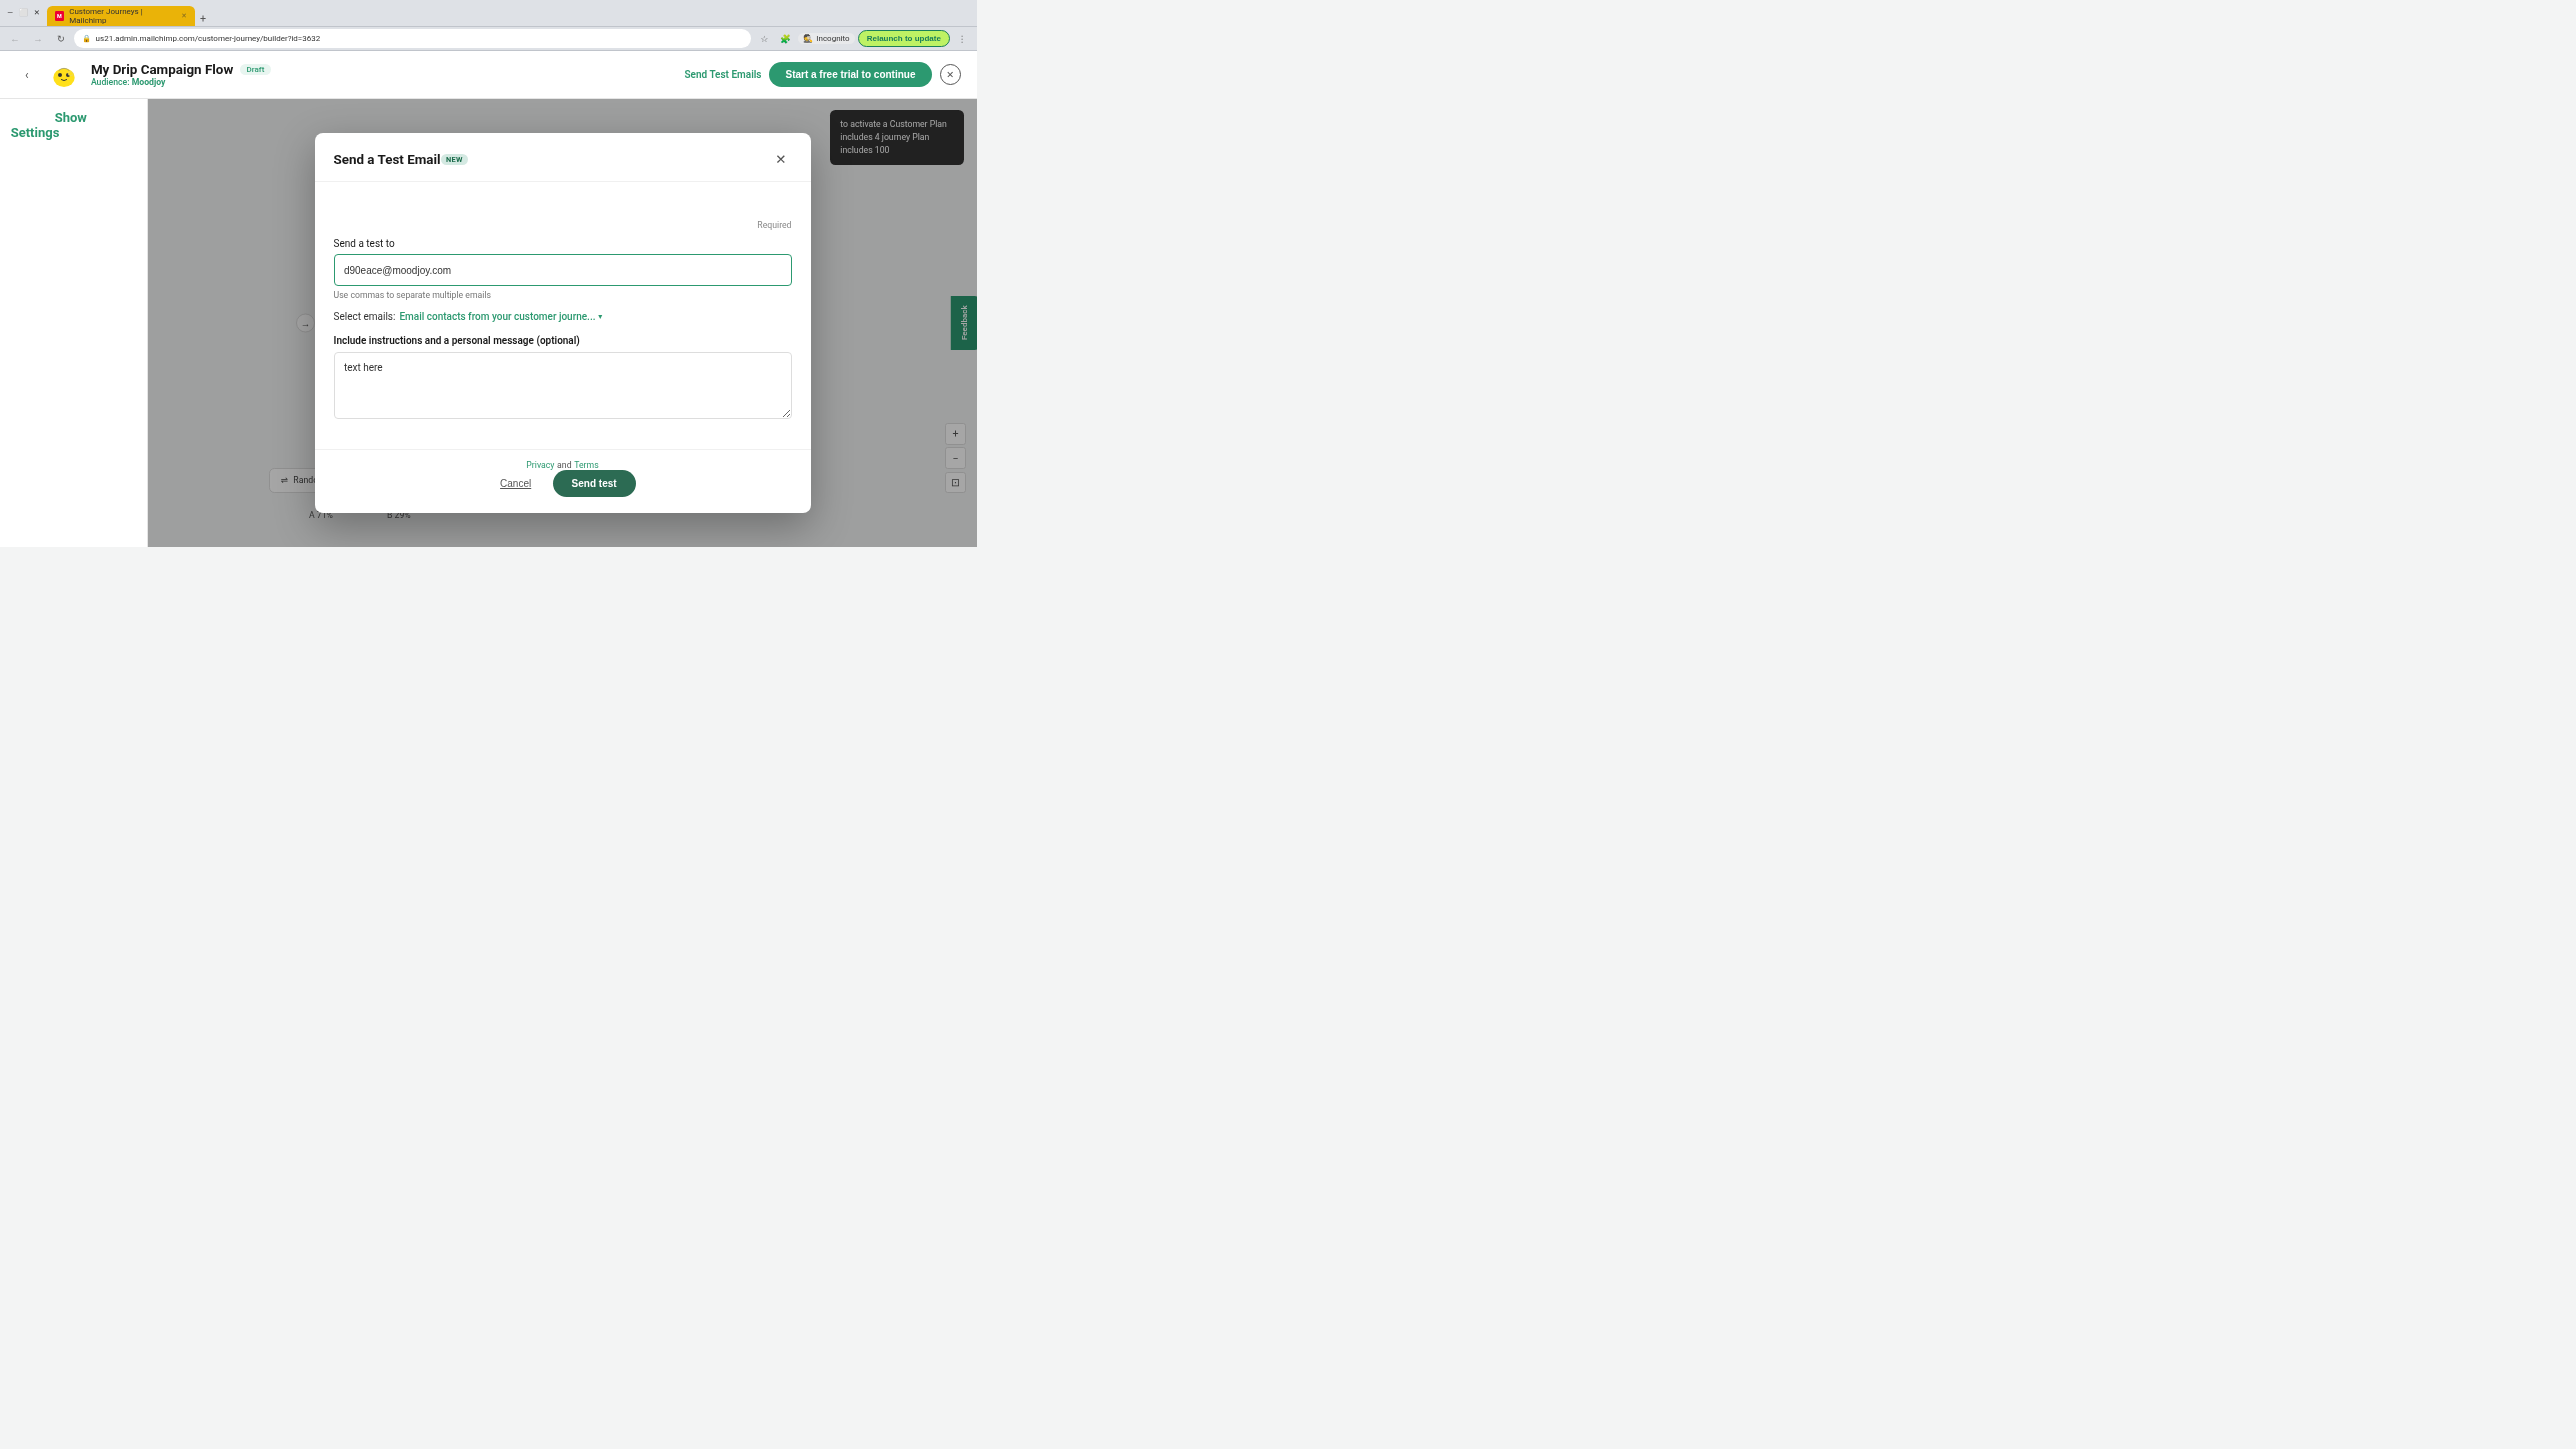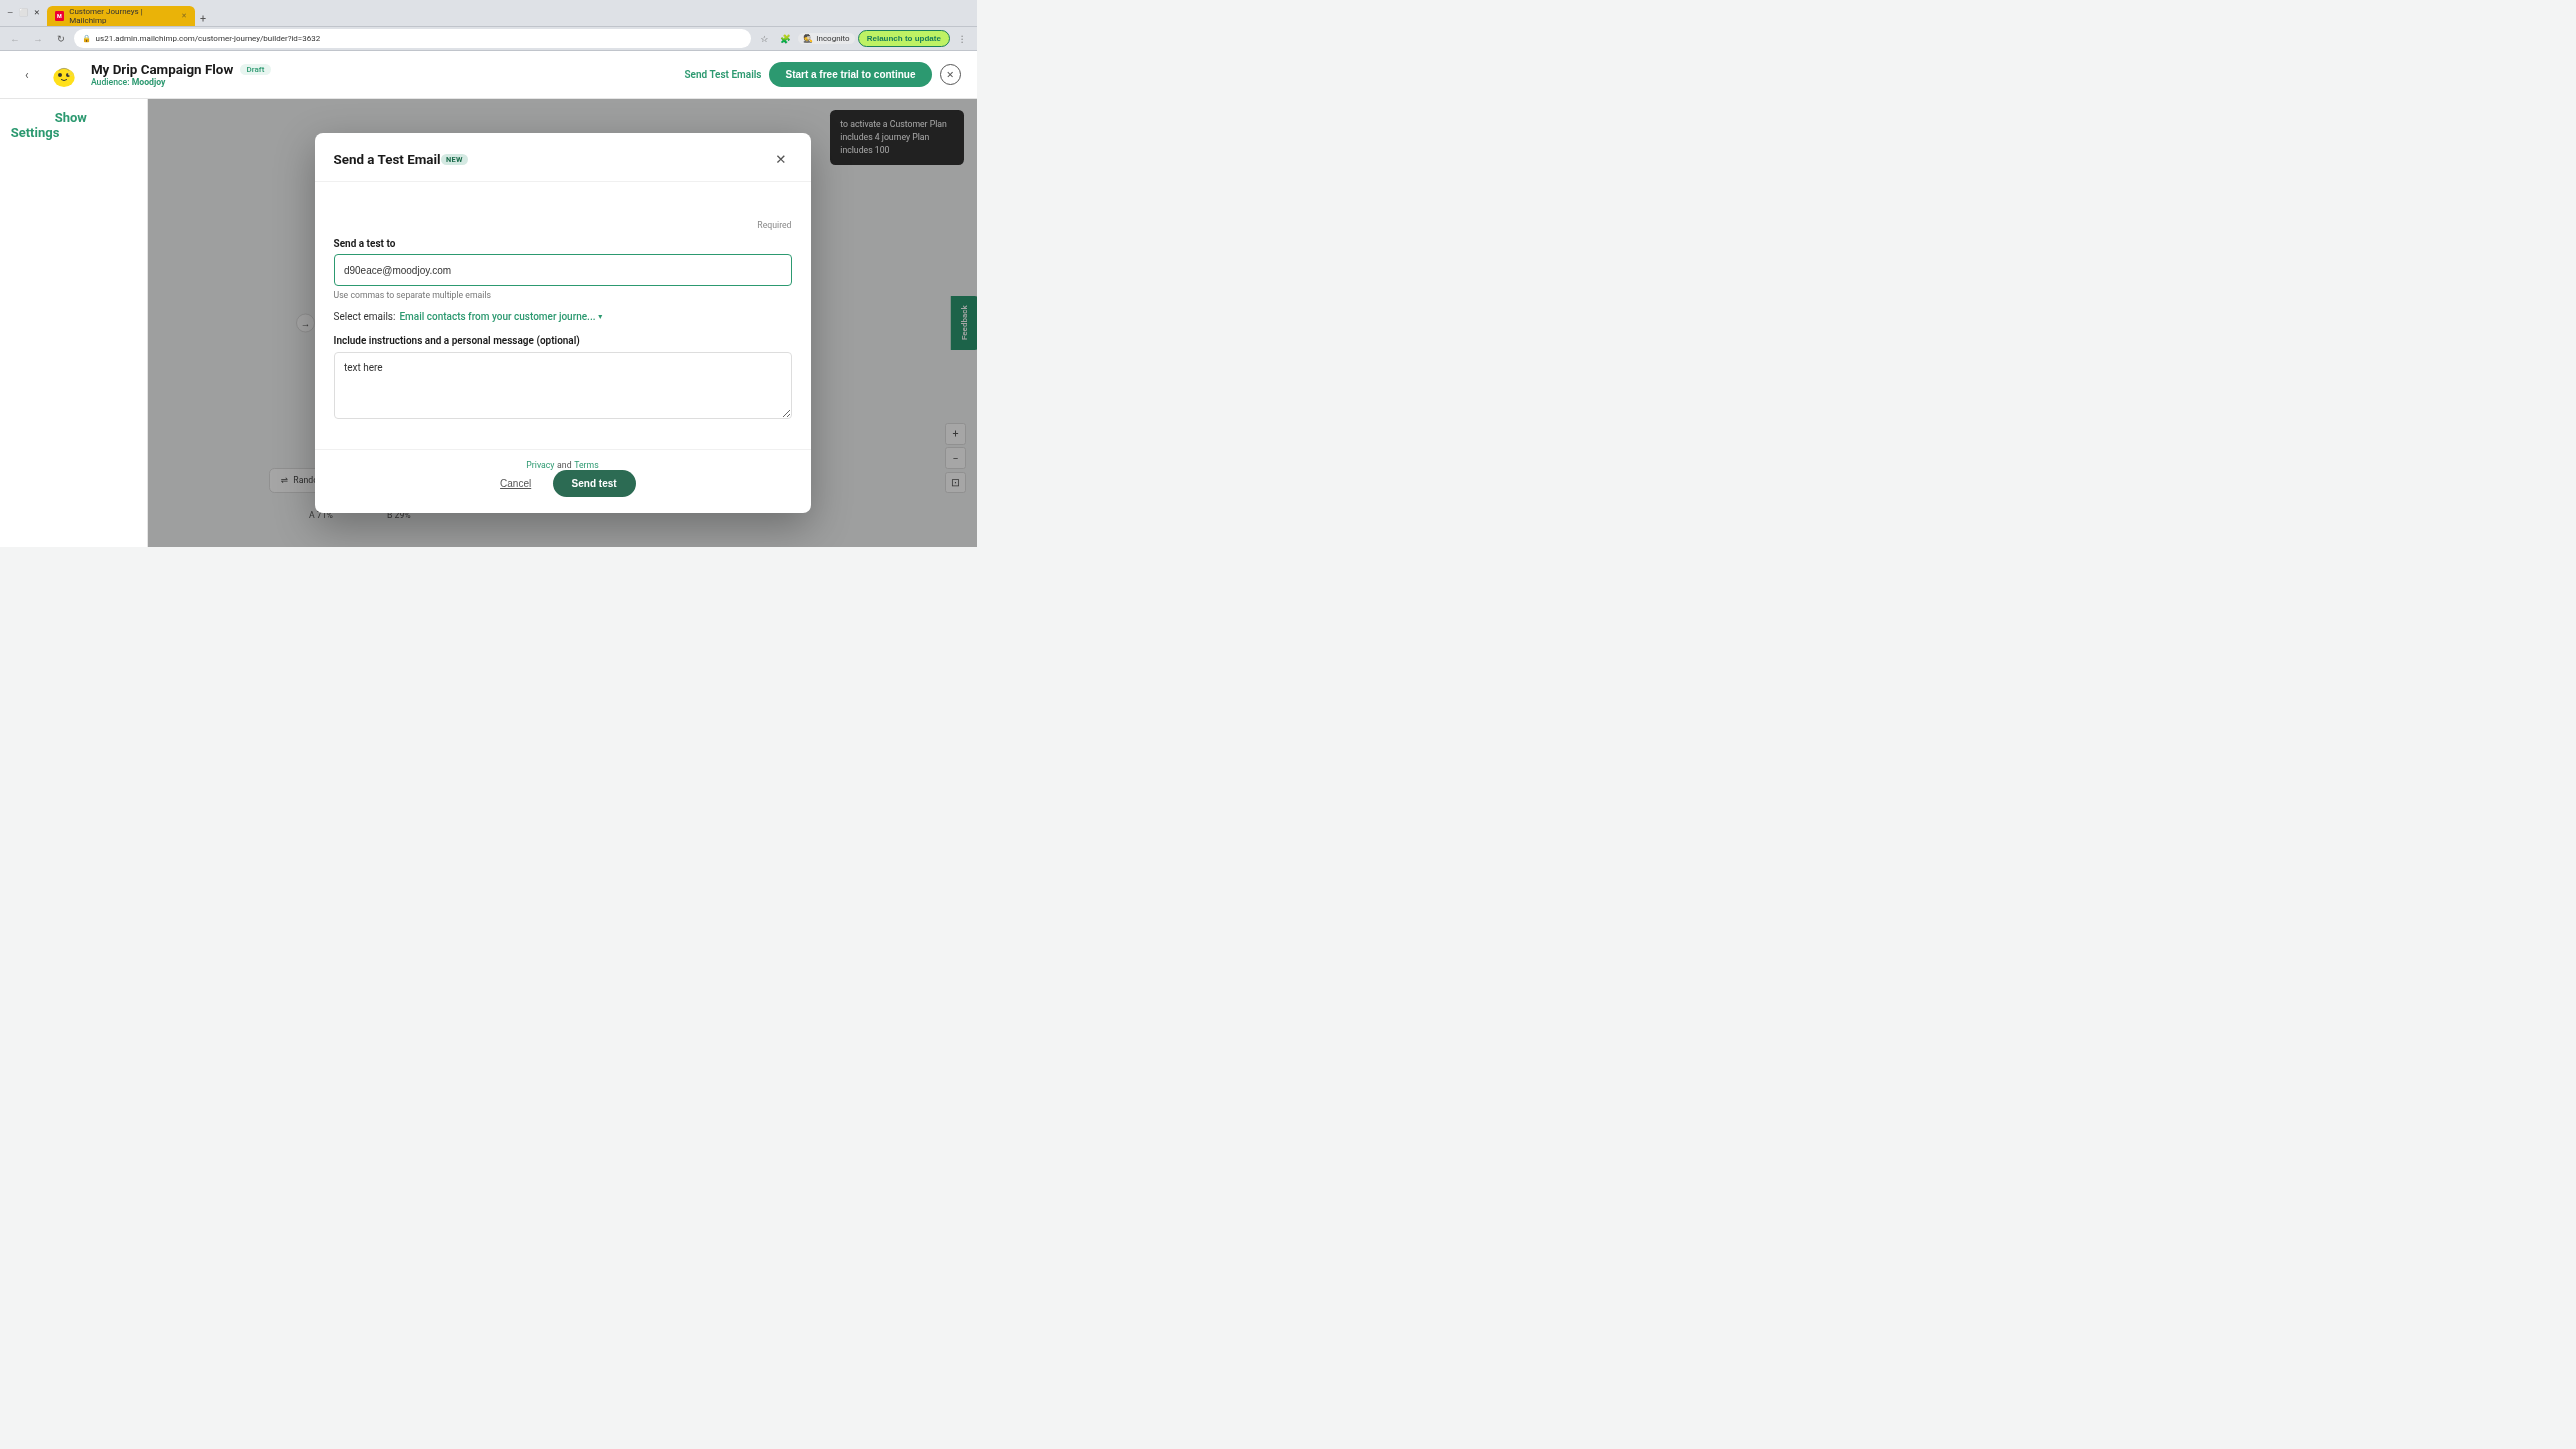--- a/index.html
+++ b/index.html
@@ -490,21 +490,21 @@
 
     .form-label-row {
       display: flex;
       align-items: center;
       justify-content: space-between;
       margin-bottom: 5.4px;
     }
 
     .form-label {
       font-size: 10px;
-      font-weight: 700;
+      font-weight: 400;
       color: #1a1a1a;
       margin-top: 37px;
     }
 
     .form-required {
       font-size: 8.7px;
       color: #888;
     }
 
     .form-input {

